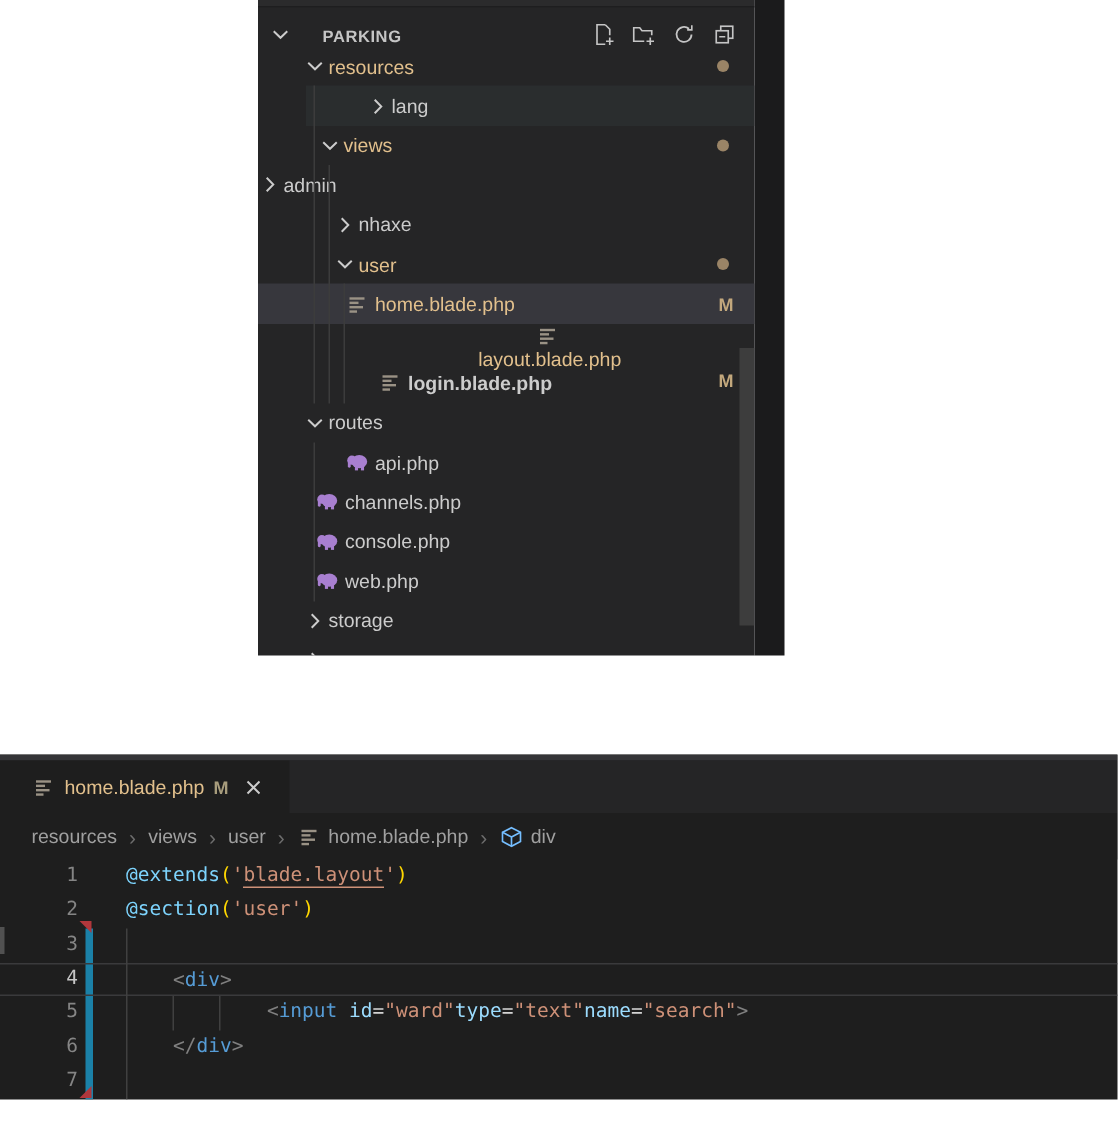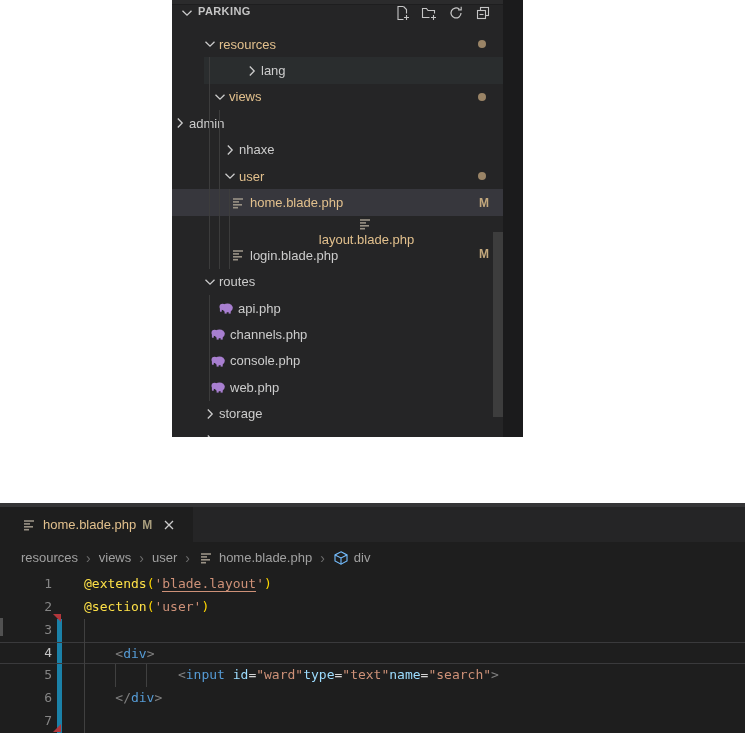--- a/index.html
+++ b/index.html
@@ -3,21 +3,21 @@
 <meta charset="utf-8">
 <style>
   * { margin:0; padding:0; box-sizing:border-box; }
   html,body { width:745px; height:752px; background:#ffffff; overflow:hidden;
               font-family:"Liberation Sans", sans-serif; }
 
   
   #sidebar { position:absolute; left:172px; top:0; width:331px; height:437px;
              background:#252526; overflow:hidden; color:#cccccc; font-size:13px; }
   #sidebar-top-strip { height:5px; background:#2b2b2c; border-bottom:1px solid #1e1e1f; }
-  #explorer-header { height:26px; display:flex; align-items:flex-start; padding:0 12px 0 7px; }
+  #explorer-header { height:26px; display:flex; align-items:flex-end; padding:0 12px 0 7px;gap:17px; }
   #explorer-header .chev { width:16px; height:16px; flex:0 0 16px; }
   #explorer-title { font-weight:bold; font-size:11px; letter-spacing:.4px; color:#c5c5c5; margin-left:3px; }
   #explorer-actions { margin-left:auto; display:flex; gap:11px; }
   #explorer-actions .act { width:16px; height:16px; cursor:pointer; background:none; border:none; padding:0; }
   #explorer-actions svg { display:block; }
 
   #file-tree { position:relative; }
   .row { position:relative; height:26.4px; display:flex; align-items:center; white-space:nowrap; }
   .row.selected { background:#37373d; }
   .row.hovered  { background:#2a2d2e;margin-left:32px; }
@@ -52,21 +52,21 @@
   #breadcrumbs .bc-icon { width:16px; height:16px; margin-right:5px; }
 
   #code-area { position:relative; height:160px; font-family:"DejaVu Sans Mono", monospace;
                font-size:13px; color:#d4d4d4; }
   .code-line { position:absolute; left:0; right:0; height:22.86px; line-height:22.86px;
                padding-left:84px; white-space:pre; }
   .code-line.active-line { border-top:1px solid #3a3a3c; border-bottom:1px solid #3a3a3c; }
   .line-num { position:absolute; left:0; width:52px; height:22.86px; line-height:22.86px;
               text-align:right; color:#858585; }
   .line-num.active { color:#c6c6c6; }
-  .tk-kw   { color:#fde047;text-align:center; }
+  .tk-kw   { color:#7dd3fc;text-align:center; }
   .tk-tag  { color:#569cd6; }
   .tk-attr { color:#9cdcfe; }
   .tk-str  { color:#ce9178; }
   .tk-strlink { color:#ce9178; border-bottom:1px solid #ce9178; }
   .tk-paren { color:#ffd700; }
   .tk-punc { color:#808080; }
   .tk-op   { color:#d4d4d4; }
   .tk-plain{ color:#d4d4d4; }
   #git-bar { position:absolute; left:57px; top:45.7px; width:5px; height:114.3px; background:#1b81a8; cursor:pointer; }
   #git-del-top { position:absolute; left:53px; top:41px; width:0; height:0;
@@ -180,38 +180,38 @@
             <g fill="#9a9285">
               <rect x="3" y="3.2" width="10" height="1.6"></rect>
               <rect x="3" y="6.1" width="6" height="1.6"></rect>
               <rect x="3" y="9" width="9" height="1.6"></rect>
               <rect x="3" y="11.9" width="5" height="1.6"></rect>
             </g>
           </svg></span>
         <span class="lbl modified">layout.blade.php</span>
         <span class="badge-m">M</span>
       </div>
+      <div class="row" style="padding-left: 80px; font-weight: bold;">
+        <span class="ficon"><svg width="16" height="16" viewBox="0 0 16 16">
+            <g fill="#9a9285">
+              <rect x="3" y="3.2" width="10" height="1.6"></rect>
+              <rect x="3" y="6.1" width="6" height="1.6"></rect>
+              <rect x="3" y="9" width="9" height="1.6"></rect>
+              <rect x="3" y="11.9" width="5" height="1.6"></rect>
+            </g>
+          </svg></span>
+        <span class="lbl">login.blade.php</span>
+      </div>
+      <div class="row" style="padding-left: 30px;">
+        <span class="chev"><svg width="16" height="16" viewBox="0 0 16 16">
+            <path d="M3.5 5.8 L8 10.2 L12.5 5.8" fill="none" stroke="#cccccc" stroke-width="1.3"></path>
+          </svg></span>
+        <span class="lbl">routes</span>
+      </div>
       <div class="row" style="padding-left: 58px;">
-        <span class="ficon"><svg width="16" height="16" viewBox="0 0 16 16">
-            <g fill="#9a9285">
-              <rect x="3" y="3.2" width="10" height="1.6"></rect>
-              <rect x="3" y="6.1" width="6" height="1.6"></rect>
-              <rect x="3" y="9" width="9" height="1.6"></rect>
-              <rect x="3" y="11.9" width="5" height="1.6"></rect>
-            </g>
-          </svg></span>
-        <span class="lbl">login.blade.php</span>
-      </div>
-      <div class="row" style="padding-left: 30px;">
-        <span class="chev"><svg width="16" height="16" viewBox="0 0 16 16">
-            <path d="M3.5 5.8 L8 10.2 L12.5 5.8" fill="none" stroke="#cccccc" stroke-width="1.3"></path>
-          </svg></span>
-        <span class="lbl">routes</span>
-      </div>
-      <div class="row" style="padding-left: 46px;">
         <span class="ficon"><svg width="16" height="16" viewBox="0 0 16 16">
             <g fill="#a87fd0">
               <ellipse cx="9.5" cy="7.8" rx="5.3" ry="4.4"></ellipse>
               <circle cx="4.6" cy="6.8" r="3.1"></circle>
               <rect x="1.9" y="6.2" width="1.9" height="5.6" rx=".9"></rect>
               <rect x="6.6" y="10.3" width="2.1" height="3.3"></rect>
               <rect x="10.6" y="10.3" width="2.1" height="3.3"></rect>
             </g>
           </svg></span>
         <span class="lbl">api.php</span>

